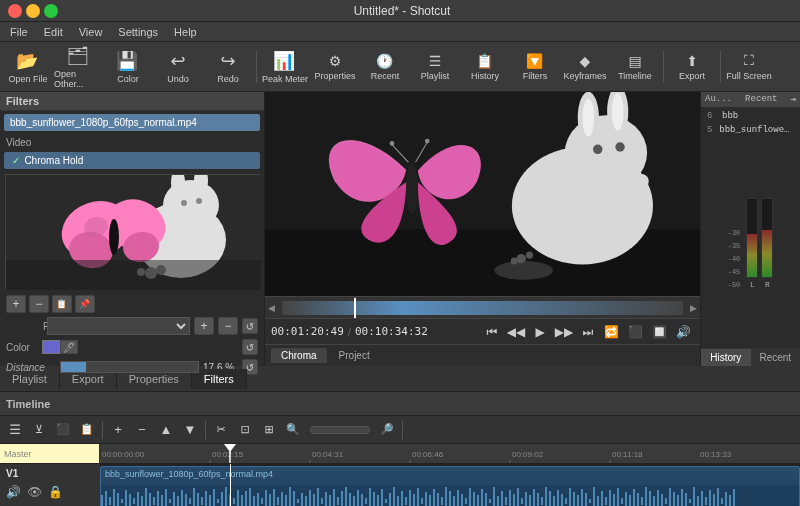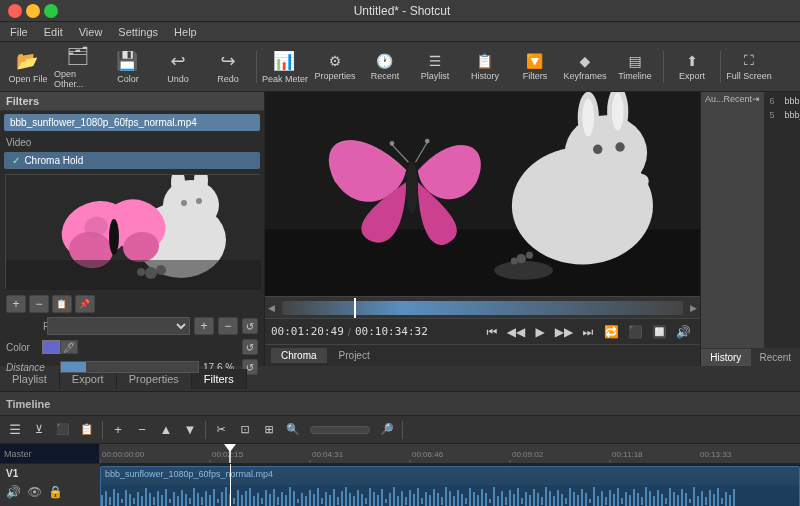--- a/index.html
+++ b/index.html
@@ -346,21 +346,22 @@
     .right-panel {
       width: 100px;
       background: #2b2b2b;
       border-left: 1px solid #222;
       display: flex;
       flex-direction: column;
     }
     .right-top {
       flex: 1;
       display: flex;
-      flex-direction: row;
+      flex-direction: column;
+      font-family: Liberation Mono, monospace;
     }
     .au-header {
       background: #444;
       padding: 2px 4px;
       font-size: 9px;
       display: flex;
       justify-content: space-between;
       color: #bbb;
     }
     .recent-list {
@@ -855,21 +856,21 @@
     <div class="tl-btn" style="font-size:11px">⊞</div>
     <div class="tl-btn" style="font-size:11px">🔍</div>
     <div class="tl-zoom-slider"></div>
     <div class="tl-btn" style="font-size:11px">🔎</div>
     <div class="tl-sep"></div>
   </div>
 
   <div class="timeline-content">
     <div class="tl-left-col">
 
-      <div style="height:20px; background:#0f172a; border-bottom:1px solid #222; display:flex; align-items:center; padding:0 4px; font-size:9px; color:#888;">
+      <div style="height:20px; background:#fef9c3; border-bottom:1px solid #222; display:flex; align-items:center; padding:0 4px; font-size:9px; color:#888;">
         <span>Master</span>
       </div>
 
       <div class="tl-track-header">
         <span class="tl-track-name">V1</span>
         <div class="tl-track-icons">
           <span class="tl-track-icon">🔊</span>
           <span class="tl-track-icon">👁</span>
           <span class="tl-track-icon">🔒</span>
         </div>

